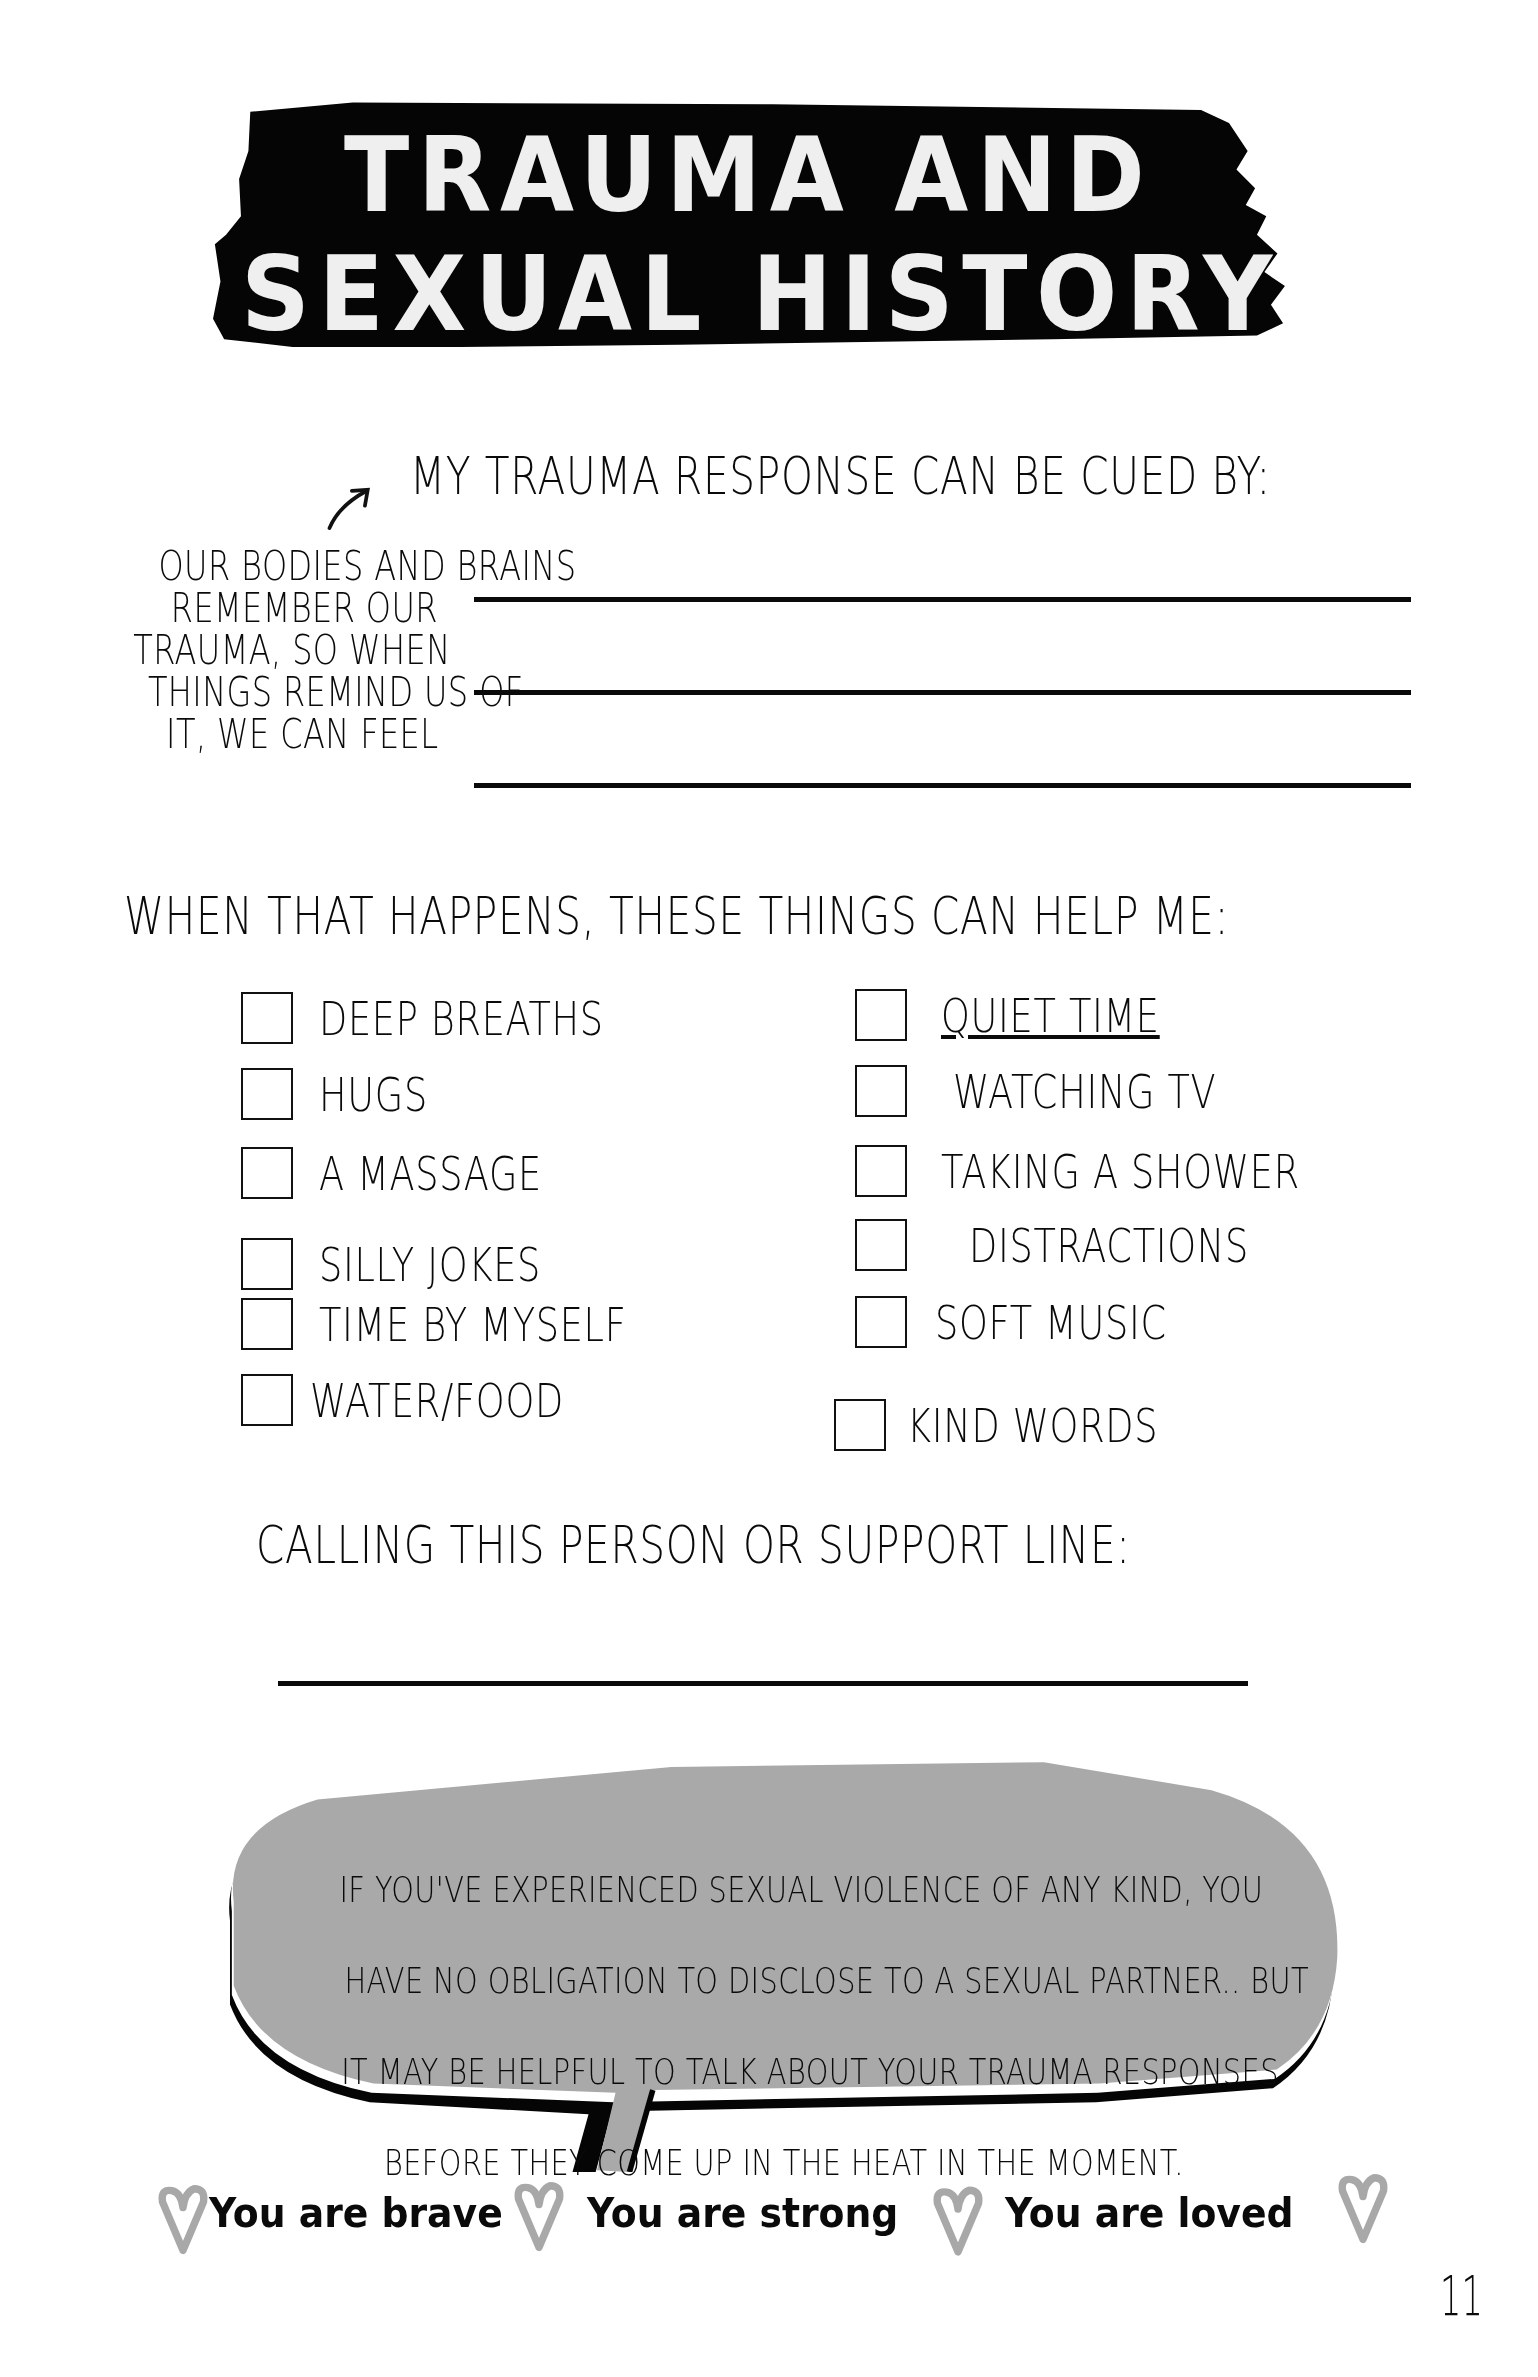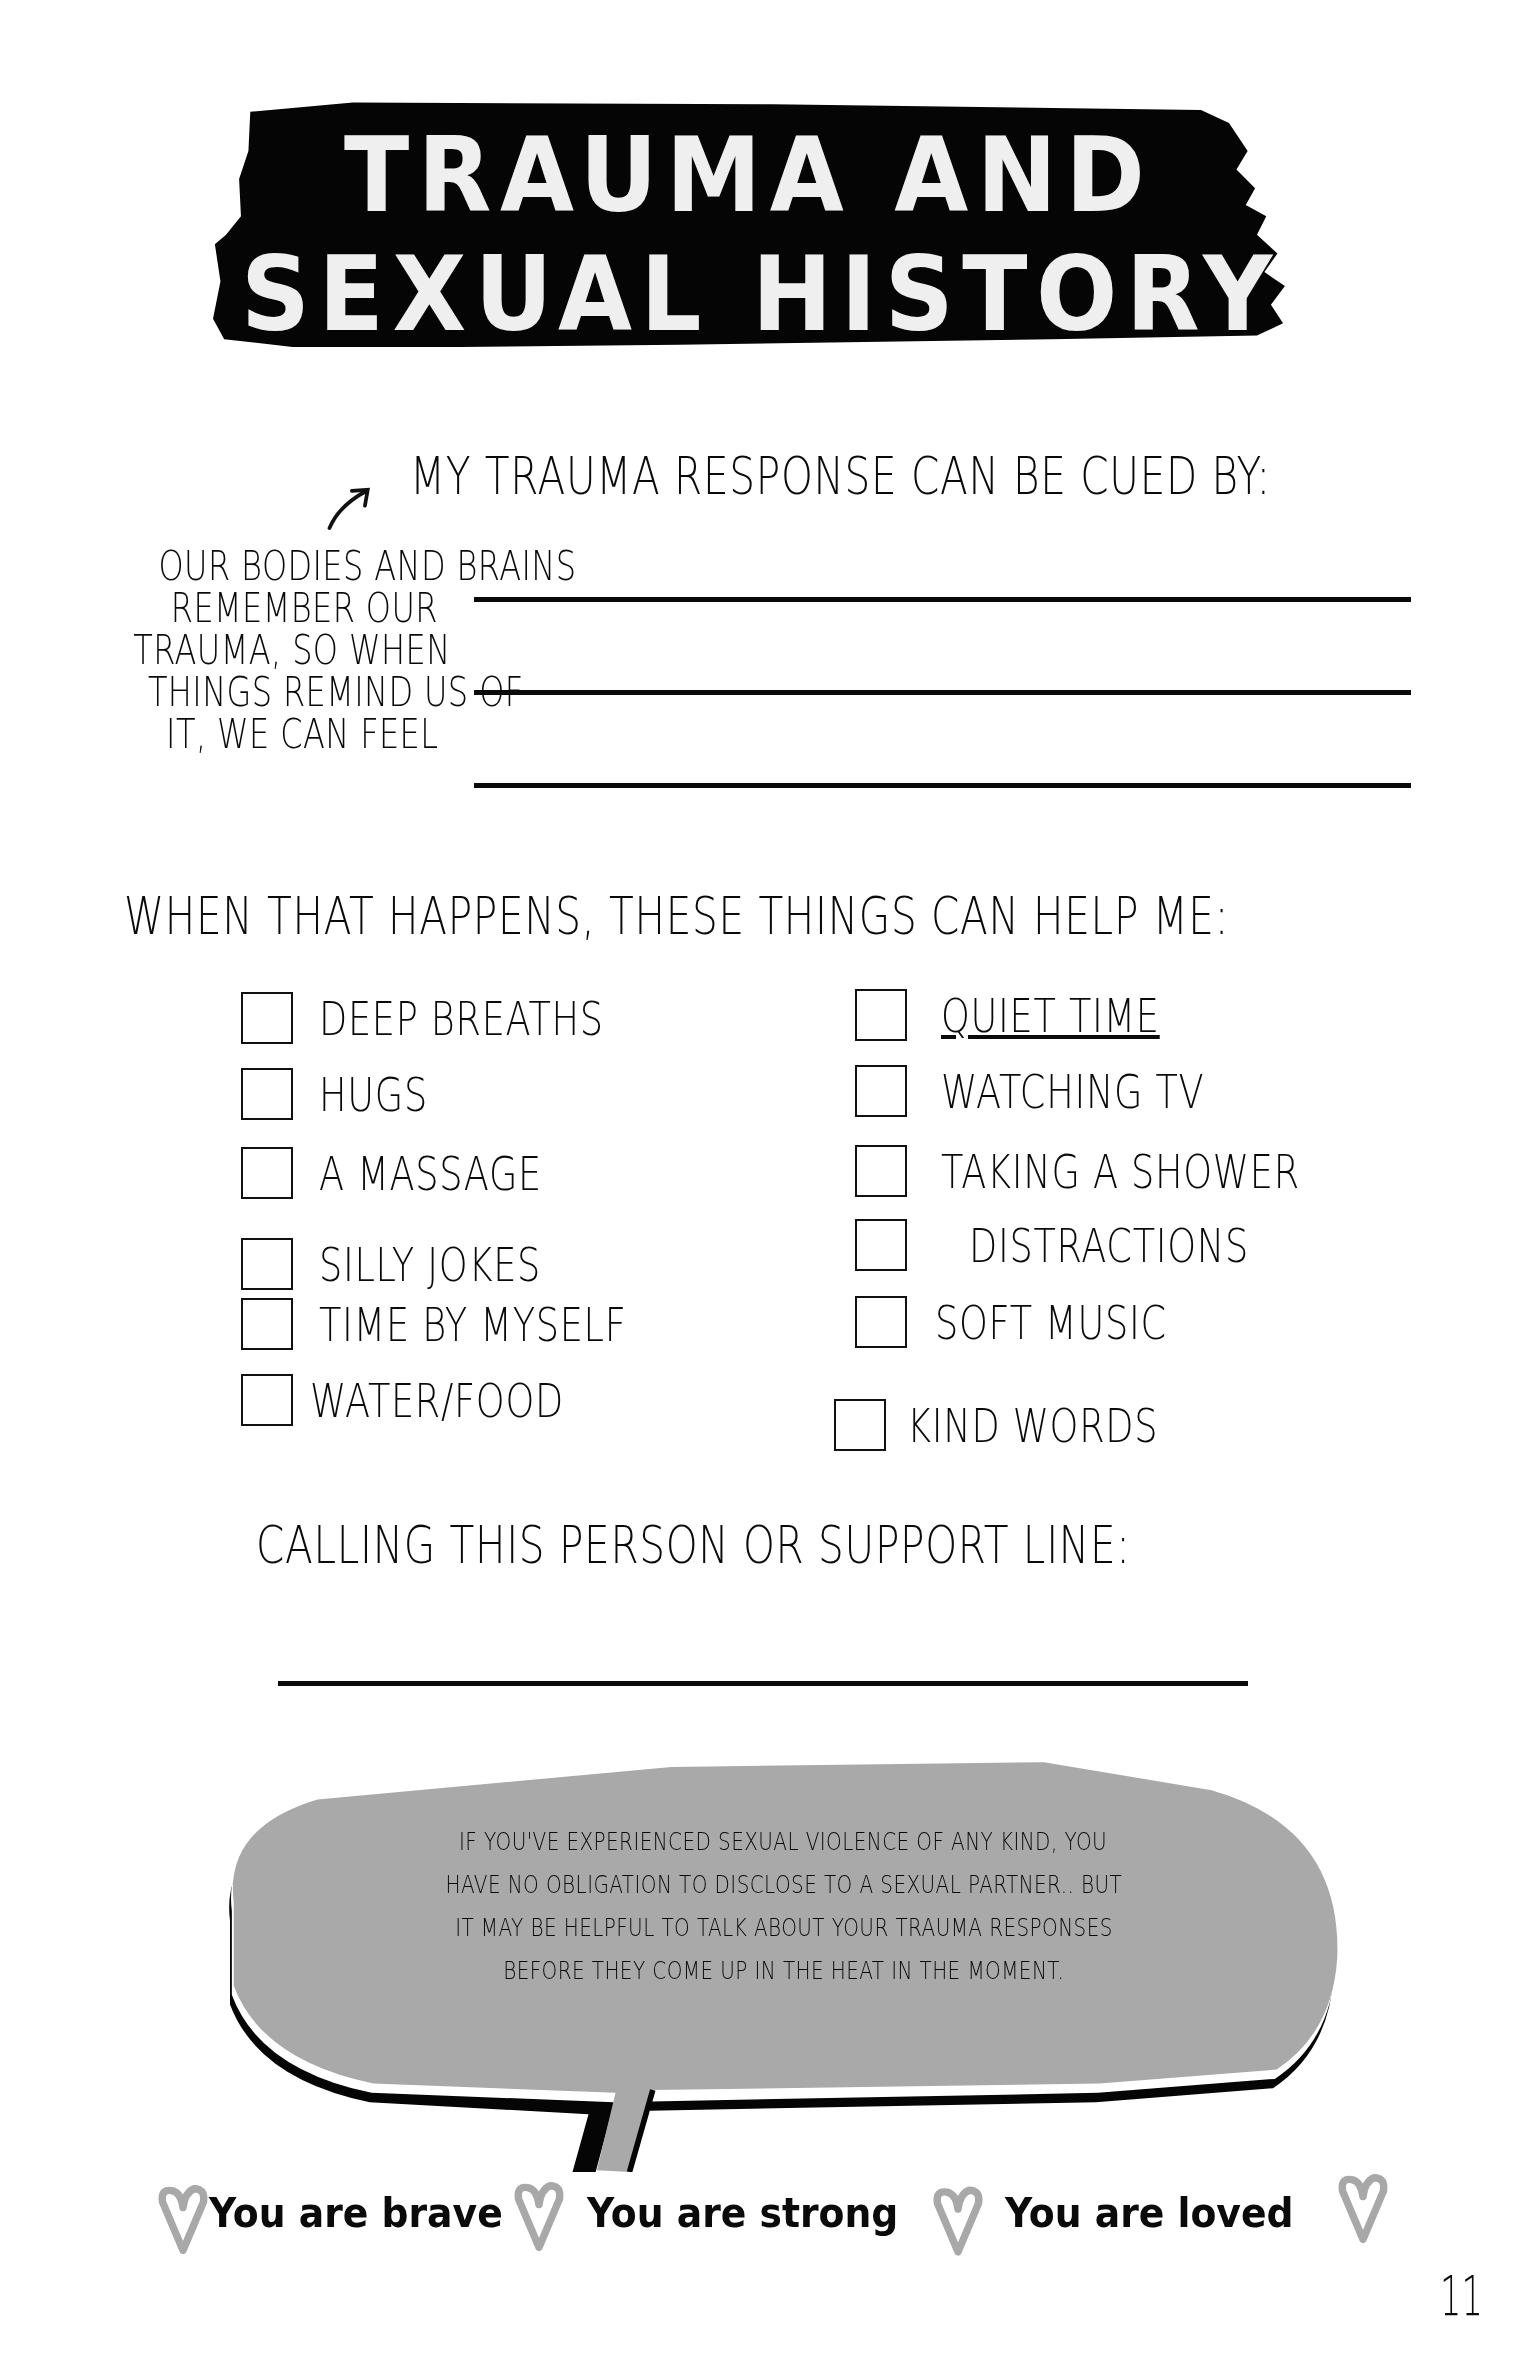--- a/index.html
+++ b/index.html
@@ -28,21 +28,21 @@
     .check-item { position: absolute; height: 56px; display: flex; align-items: center; }
     .checkbox { width: 52px; height: 52px; border: 2.8px solid #111; background: #fff; flex: none; }
     .check-label { margin-left: 26px; font-size: 47px; font-weight: 300; white-space: nowrap; display: inline-block; transform: scaleX(0.78); transform-origin: left center; letter-spacing: 0.9px; }
 
     
     .call-heading { position: absolute; left: 256px; top: 1515px; font-size: 52px; }
 
     
     .bubble { position: absolute; left: 205px; top: 1725px; width: 1147px; height: 447px; }
     .bubble-text { position: absolute; left: 224px; top: 1820px; width: 1119px; text-align: center; }
-    .bubble-text .ln { display: block; font-size: 25px; line-height: 43px; font-weight: 300; white-space: nowrap; }
+    .bubble-text .ln { display: block; font-size: 36px; line-height: 43px; font-weight: 300; white-space: nowrap; margin-top: 48px; }
     .bubble-text .ln span { display: inline-block; transform: scaleX(0.8); transform-origin: center center; letter-spacing: 0.5px; }
 
     
     .affirm-row { position: absolute; left: 149px; top: 2172px; width: 1231px; height: 93px; }
     .heart { position: absolute; width: 56px; height: 75px; }
     .affirm { position: absolute; top: 17px; font-family: "DejaVu Sans", sans-serif; font-weight: 700; font-size: 41px; white-space: nowrap; transform: scaleX(0.92); transform-origin: left center; }
 
     .page-number { position: absolute; left: 1440px; top: 2263px; font-size: 56px; font-weight: 300; transform: scaleX(0.6); transform-origin: left center; }
   </style>
 </head>
@@ -99,21 +99,21 @@
 </div>
 <div class="check-item" style="left:241px; top:1372px;">
   <div class="checkbox"></div>
   <span class="check-label" style="margin-left:17px;">WATER/FOOD</span>
 </div>
 
 <div class="check-item" style="left:855px; top:987px;text-decoration:underline;">
   <div class="checkbox"></div>
   <span class="check-label" style="margin-left:34px;">QUIET TIME</span>
 </div>
-<div class="check-item" style="left:855px; top:1063px;">
+<div class="check-item" style="left:855px; top:1063px;gap:12px;">
   <div class="checkbox"></div>
   <span class="check-label" style="margin-left:34px;">WATCHING TV</span>
 </div>
 <div class="check-item" style="left:855px; top:1143px;">
   <div class="checkbox"></div>
   <span class="check-label" style="margin-left:34px;">TAKING A SHOWER</span>
 </div>
 <div class="check-item" style="left:855px; top:1217px;gap:32px;">
   <div class="checkbox"></div>
   <span class="check-label" style="margin-left:30px;">DISTRACTIONS</span>

